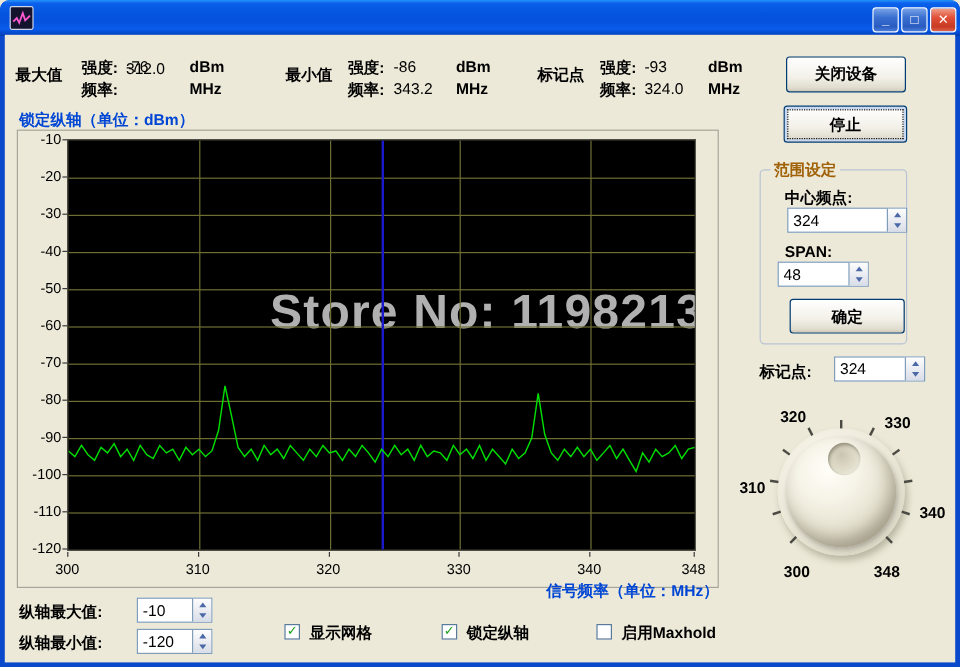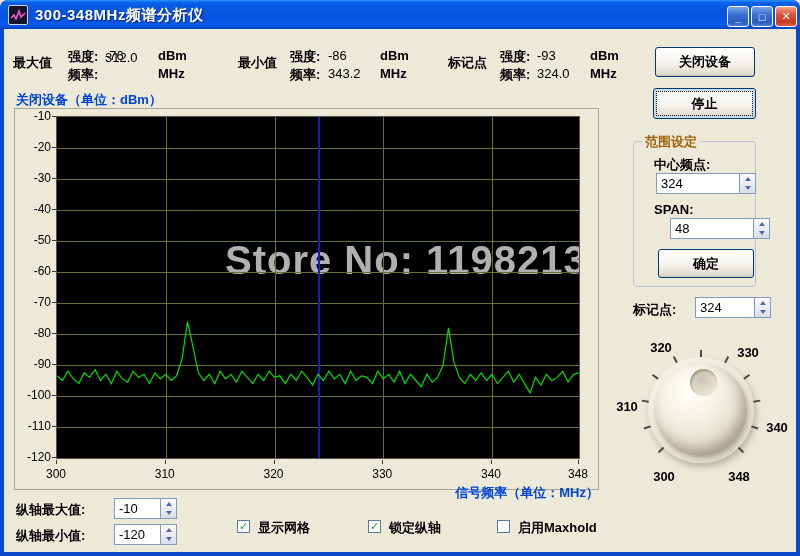--- a/index.html
+++ b/index.html
@@ -86,21 +86,20 @@
 </head>
 <body>
 
 <div class="window">
   <div class="titlebar">
     <div class="title-icon">
       <svg width="18" height="18" viewBox="0 0 18 18">
         <polyline points="2,12 5,9 7,13 10,5 12,11 16,7" fill="none" stroke="#ff5ad2" stroke-width="1.5"></polyline>
       </svg>
     </div>
-    <span class="win-title">300-348MHz频谱分析仪</span>
     <div class="winbtn" style="left:727px;">_</div>
     <div class="winbtn" style="left:751px;">□</div>
     <div class="winbtn close" style="left:775px;">✕</div>
   </div>
 
   <div class="win-body"></div>
 
   <div style="position:absolute;left:13px;top:48px;width:210px;height:38px;">
     <span class="lbl" style="left:0;top:6px;">最大值</span>
     <span class="lbl" style="left:55px;top:0;">强度:</span>
@@ -122,21 +121,21 @@
   <div style="position:absolute;left:448px;top:48px;width:210px;height:38px;">
     <span class="lbl" style="left:0;top:6px;">标记点</span>
     <span class="lbl" style="left:52px;top:0;">强度:</span>
     <span class="val" style="left:89px;top:0;">-93</span>
     <span class="lbl" style="left:142px;top:0;">dBm</span>
     <span class="lbl" style="left:52px;top:18px;">频率:</span>
     <span class="val" style="left:89px;top:18px;">324.0</span>
     <span class="lbl" style="left:142px;top:18px;">MHz</span>
   </div>
 
-  <span class="bluelbl" style="left:16px;top:91px;">关闭设备（单位：dBm）</span>
+  <span class="bluelbl" style="left:16px;top:91px;">锁定纵轴（单位：dBm）</span>
   <div class="chart-panel">
     <div id="y-axis">
         <div class="ylab" style="top: 0px;">-10</div>
         <div class="ytick" style="top: 7px;"></div>
         <div class="ylab" style="top: 31px;">-20</div>
         <div class="ytick" style="top: 38px;"></div>
         <div class="ylab" style="top: 62px;">-30</div>
         <div class="ytick" style="top: 69px;"></div>
         <div class="ylab" style="top: 93px;">-40</div>
         <div class="ytick" style="top: 100px;"></div>
@@ -206,21 +205,21 @@
       <div class="spinner">
         <div class="sb">
             <div class="arr-up"></div>
           </div>
         <div class="sb">
             <div class="arr-dn"></div>
           </div>
       </div>
     </div>
     <span class="lbl" style="left:20px;top:60px;">SPAN:</span>
-    <div class="spininput" style="left:36px;top:76px;width:100px;">
+    <div class="spininput" style="left:14px;top:76px;width:76px;">
       <input class="sv" value="48" style="">
       <div class="spinner">
         <div class="sb">
             <div class="arr-up"></div>
           </div>
         <div class="sb">
             <div class="arr-dn"></div>
           </div>
       </div>
     </div>

